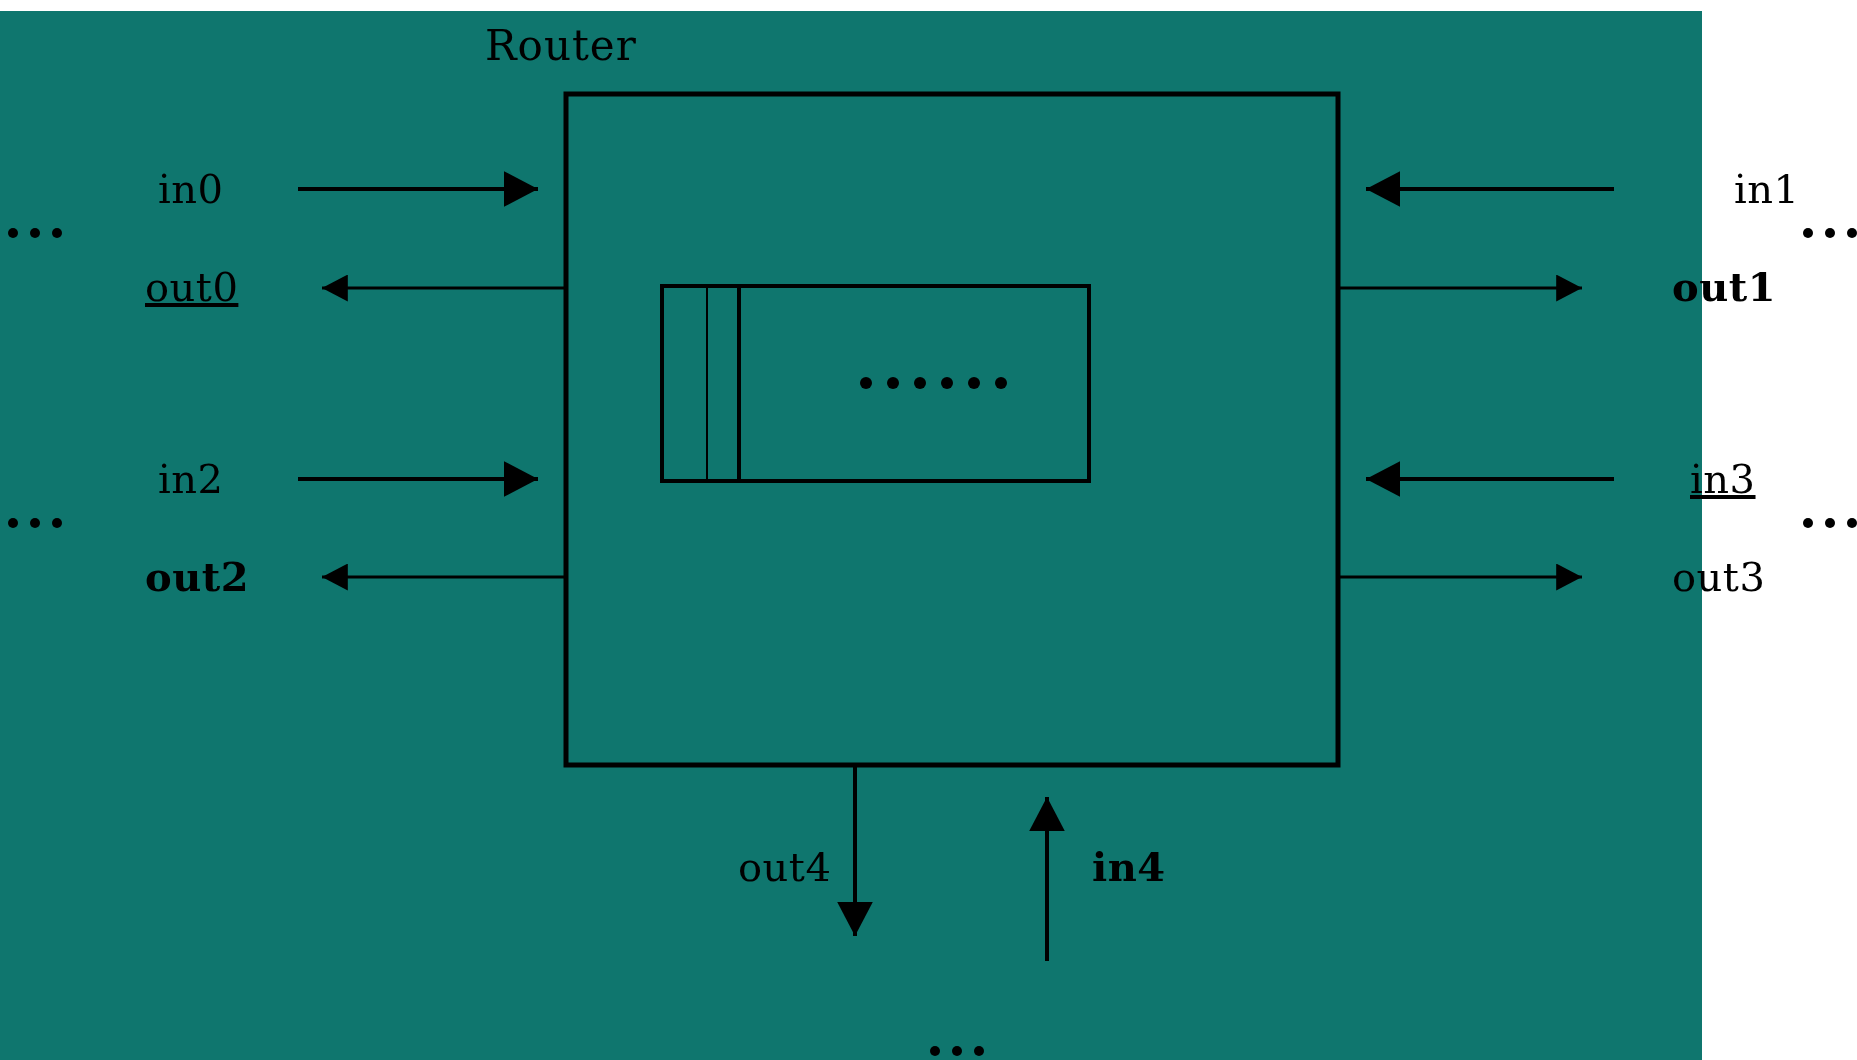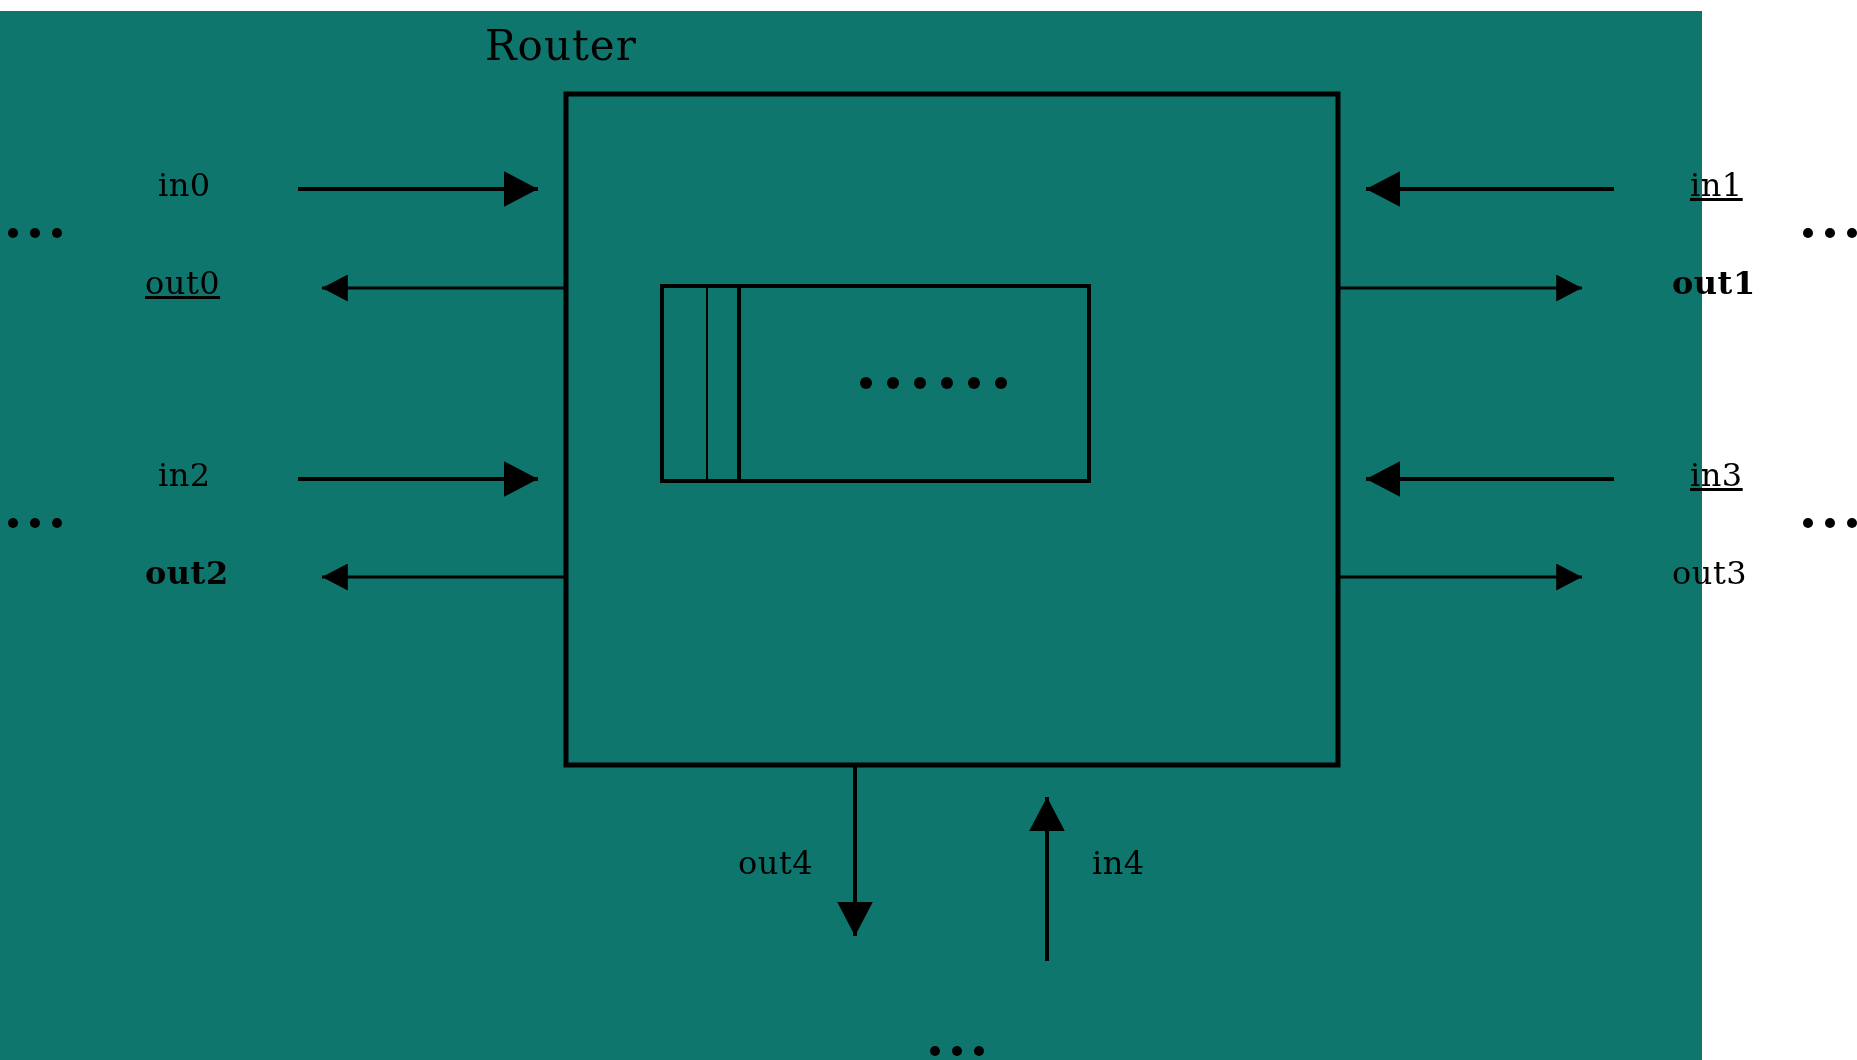--- a/index.html
+++ b/index.html
@@ -24,21 +24,21 @@
     position: absolute;
     top: 0;
     left: 0;
     width: 1857px;
     height: 1060px;
     display: block;
   }
   .lbl {
     position: absolute;
     font-family: "DejaVu Serif", serif;
-    font-size: 32px;
+    font-size: 40px;
     color: #000000;
     white-space: nowrap;
     letter-spacing: 0.5px;
     line-height: 1;
   }
   .title {
     position: absolute;
     font-family: "DejaVu Serif", serif;
     font-size: 42px;
     color: #000000;
@@ -112,27 +112,27 @@
     <line x1="1047" y1="950" x2="1047" y2="786" stroke="#000000" stroke-width="4" marker-end="url(#arrowR)"></line>
   </svg>
 
   <div class="title" style="left:485px; top:10px;">Router</div>
 
   <div class="lbl" style="left:158px; top:158px;">in0</div>
   <div class="lbl" style="left:145px; top:256px;text-decoration:underline;">out0</div>
   <div class="lbl" style="left:158px; top:448px;">in2</div>
   <div class="lbl" style="left:145px; top:546px;font-weight:bold;">out2</div>
 
-  <div class="lbl" style="left:1690px; top:158px;text-decoration:underline;">in1</div>
+  <div class="lbl" style="left:1734px; top:158px;">in1</div>
   <div class="lbl" style="left:1672px; top:256px;font-weight:bold;">out1</div>
   <div class="lbl" style="left:1690px; top:448px;text-decoration:underline;">in3</div>
   <div class="lbl" style="left:1672px; top:546px;">out3</div>
 
   <div class="lbl" style="left:738px; top:836px;">out4</div>
-  <div class="lbl" style="left:1092px; top:836px;">in4</div>
+  <div class="lbl" style="left:1092px; top:836px;font-weight:bold;">in4</div>
 
   <div class="dots small" style="left:8px; top:217px;">
     <i></i>
     <i></i>
     <i></i>
   </div>
   <div class="dots small" style="left:8px; top:507px;">
     <i></i>
     <i></i>
     <i></i>

